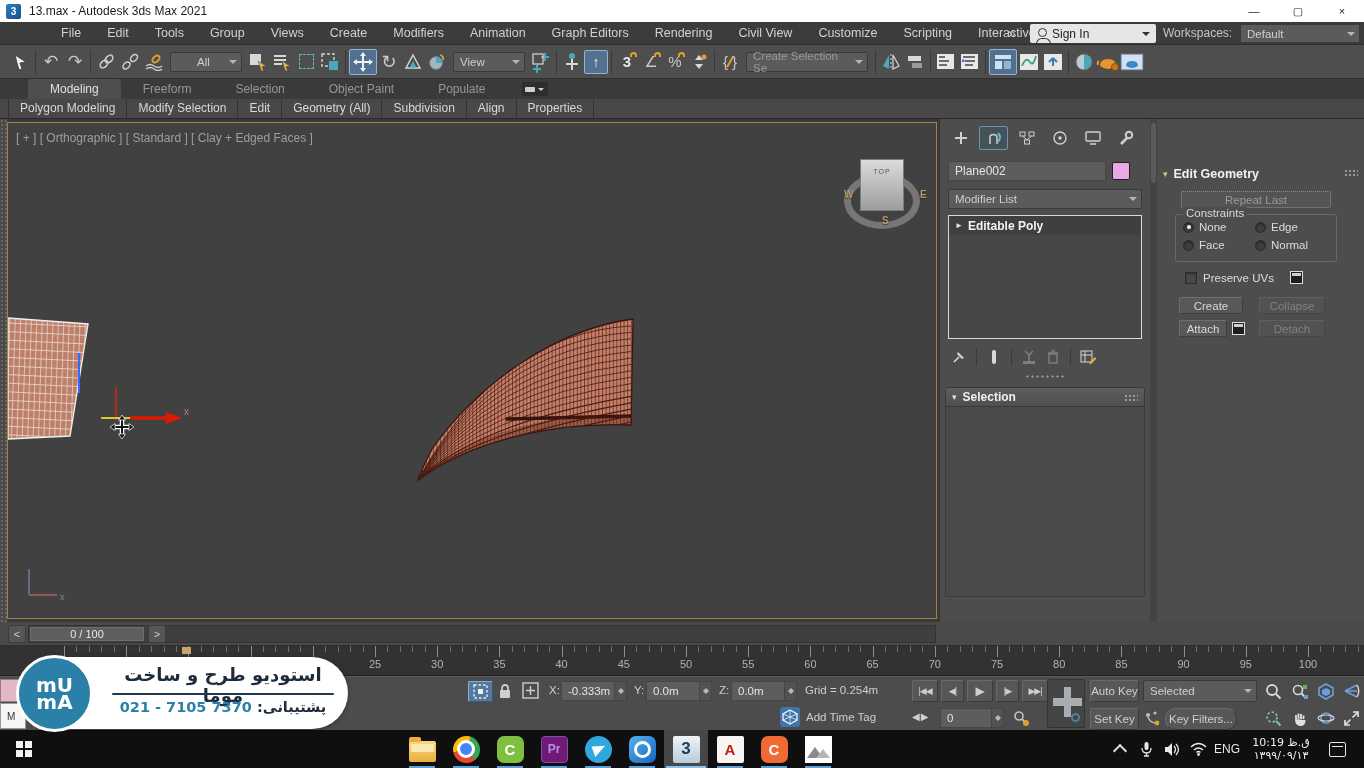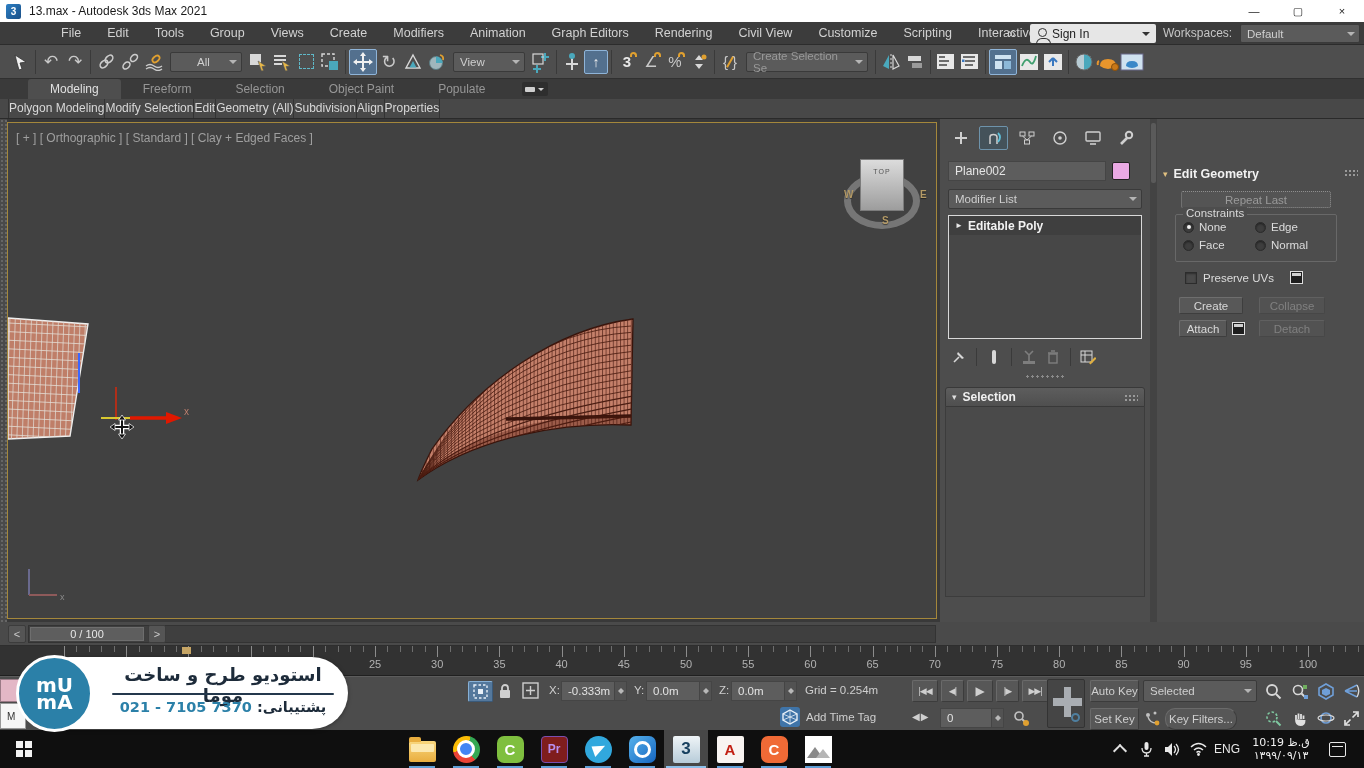--- a/index.html
+++ b/index.html
@@ -37,21 +37,21 @@
   svg.i { display:block; }
 
   
   #ribbon-tabs { position:absolute; left:0; top:79px; width:1364px; height:20px; background:#3a3a3a; display:flex; align-items:flex-end; padding-left:28px; }
   .ribbon-tab { padding:0 22px; line-height:20px; font-size:12px; color:#969696; }
   .ribbon-tab.active { background:#4e4e4e; color:#e0e0e0; border-radius:3px 3px 0 0; }
   #ribbon-menu-btn { width:26px; height:14px; background:#2e2e2e; border-radius:2px; margin:0 0 3px 14px; display:flex; align-items:center; justify-content:center; gap:3px; }
   #ribbon-menu-btn i { width:10px; height:5px; background:#cfcfcf; border-radius:1px; }
   #ribbon-menu-btn::after { content:""; border:3px solid transparent; border-top-color:#cfcfcf; margin-top:3px; }
   #ribbon-panels { position:absolute; left:0; top:99px; width:1364px; height:20px; background:#484848; border-bottom:1px solid #2a2a2a; display:flex; padding-left:8px; }
-  .ribbon-panel { padding:0 0; line-height:19px; font-size:12px; color:#d8d8d8; border-right:1px solid #333; }
+  .ribbon-panel { padding:0 11px; line-height:19px; font-size:12px; color:#d8d8d8; border-right:1px solid #333; }
   .ribbon-panel:first-child { border-left:1px solid #333; }
 
   
   #work { position:absolute; left:0; top:119px; width:1364px; height:503px; background:#393939; }
   #left-strip { position:absolute; left:0; top:0; width:7px; height:503px; background:#4a4a4a; background-image:radial-gradient(#666 0.8px,transparent 0.9px); background-size:4px 4px; }
   #viewport { position:absolute; left:7px; top:3px; width:930px; height:497px; background:#414141; border:1px solid #a4873b; }
   #vp-label { position:absolute; left:8px; top:8px; font-size:12px; color:#9f9f9f; }
   #scene { position:absolute; left:0; top:0; }
 
   
@@ -157,21 +157,21 @@
   .task-app.active { background:#474747; }
   .app-underline { position:absolute; bottom:0; left:9px; right:9px; height:2px; background:#5f9fd6; }
   .task-app.active .app-underline { left:2px; right:2px; background:#8cc0ea; }
   .app-icon { width:27px; height:27px; display:flex; align-items:center; justify-content:center; font-weight:bold; position:relative; }
   .app-file-explorer { background:linear-gradient(#f9d77e,#e9ae3f); border-radius:2px; height:21px; margin-top:4px; }
   .app-file-explorer::before { content:""; position:absolute; left:0; top:-4px; width:12px; height:5px; background:#e9ae3f; border-radius:2px 2px 0 0; }
   .app-file-explorer::after { content:""; position:absolute; left:2px; top:3px; right:2px; height:8px; background:#fdeib5; background:#fce9b0; border-radius:1px; }
   .app-chrome { border-radius:50%; background:conic-gradient(from 140deg,#ea4335 0 33%,#fbbc05 0 66%,#34a853 0 100%); }
   .app-chrome::after { content:""; width:12px; height:12px; border:3px solid #fff; background:#4285f4; border-radius:50%; }
   .app-camtasia-green { background:#7fbf3f; border-radius:7px; color:#fff; font-size:15px; }
-  .app-premiere-pro { background:#7f1d1d; border:1px solid #7a4fb0; border-radius:4px; color:#b88ef0; font-size:12px; }
+  .app-premiere-pro { background:#701a75; border:1px solid #7a4fb0; border-radius:4px; color:#b88ef0; font-size:12px; }
   .app-telegram { background:#31a8dd; border-radius:50%; }
   .app-telegram::after { content:""; width:0; height:0; border-left:13px solid #fff; border-top:4px solid transparent; border-bottom:7px solid transparent; transform:rotate(-20deg); margin-left:2px; }
   .app-messenger-blue { background:linear-gradient(135deg,#56b2ec,#1565c0); border-radius:7px; }
   .app-messenger-blue::after { content:""; width:11px; height:11px; border:3px solid #fff; border-radius:50%; }
   .app-3ds-max { background:linear-gradient(#eff4f7,#b7ccd9); color:#17405f; font-size:17px; border-radius:2px; }
   .app-autocad { background:#f8f4f1; color:#c21f12; font-size:15px; border-radius:2px; }
   .app-camtasia-orange { background:#f06a36; border-radius:7px; color:#fff; font-size:15px; }
   .app-photos { background:#ffffff; overflow:hidden; }
   .app-photos::before { content:""; position:absolute; left:2px; bottom:5px; width:0; height:0; border-left:8px solid transparent; border-right:8px solid transparent; border-bottom:11px solid #8a8a8a; }
   .app-photos::after { content:""; position:absolute; right:2px; bottom:5px; width:0; height:0; border-left:7px solid transparent; border-right:7px solid transparent; border-bottom:9px solid #b5b5b5; }

